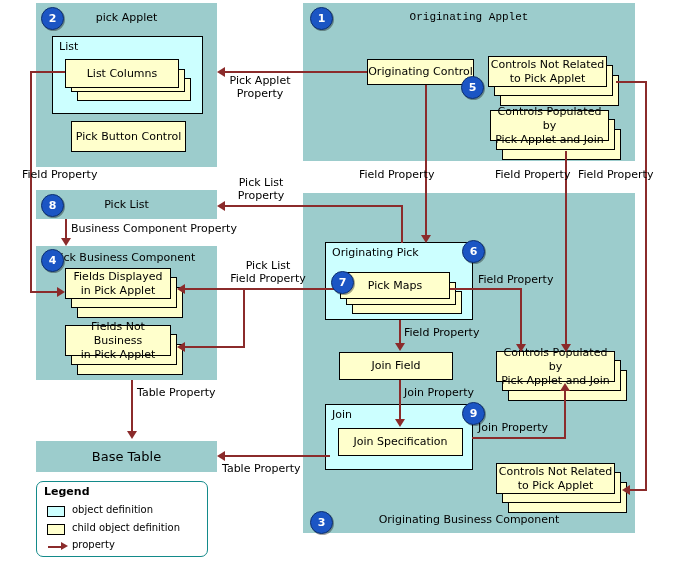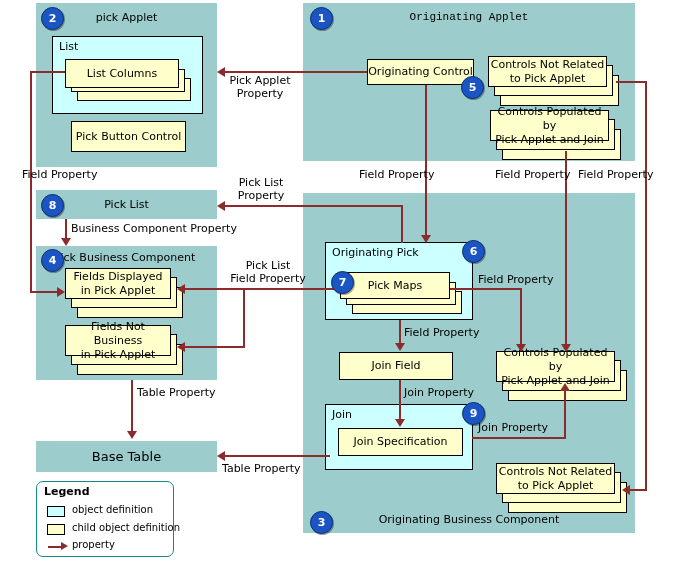--- a/index.html
+++ b/index.html
@@ -109,21 +109,21 @@
     line-height:13px;
     color:#000;
     white-space:nowrap;
     z-index:6;
   }
   .lbl.c{text-align:center;}
   
   #legend{
     position:absolute;
     left:36px;top:481px;
-    width:138px;height:76px;
+    width:172px;height:76px;
     background:#ffffff;
     border:1px solid #138a8a;
     border-radius:7px;
     box-sizing:border-box;
     z-index:8;
     padding-left:40px;
   }
   #legend .lg-title{
     position:absolute;left:7px;top:3px;
     font-size:11px;font-weight:bold;color:#000;

